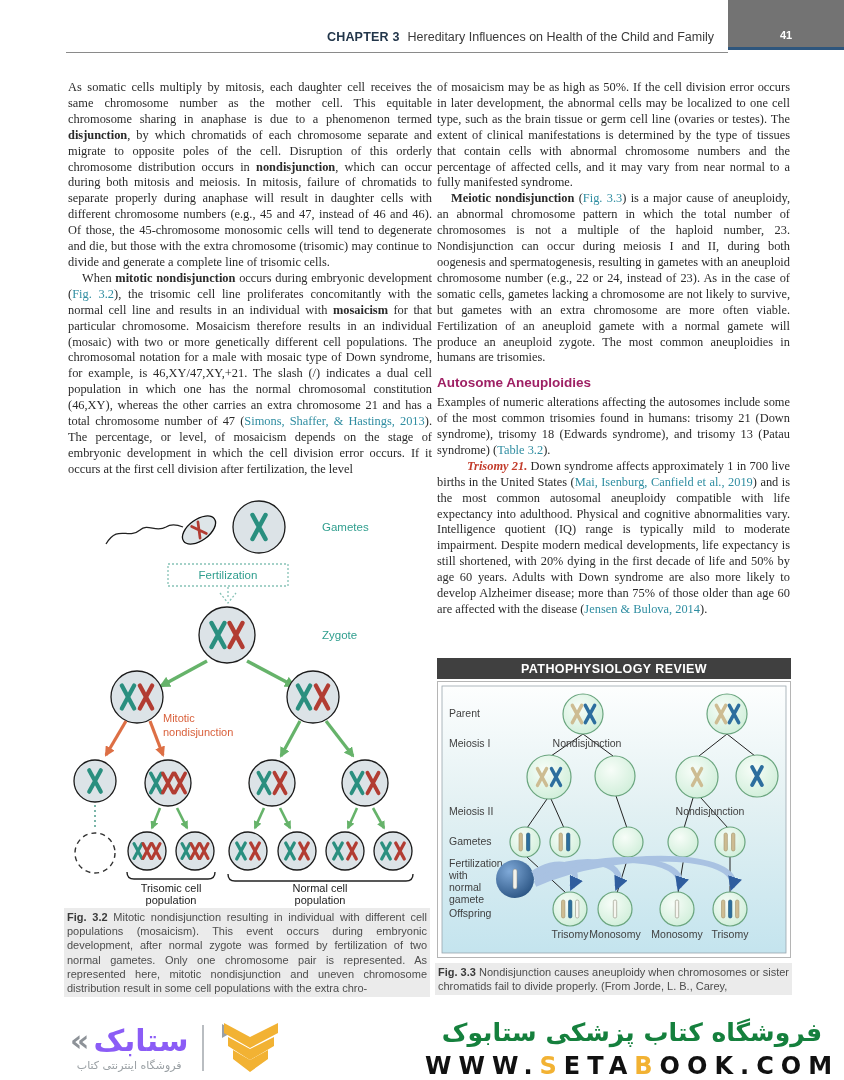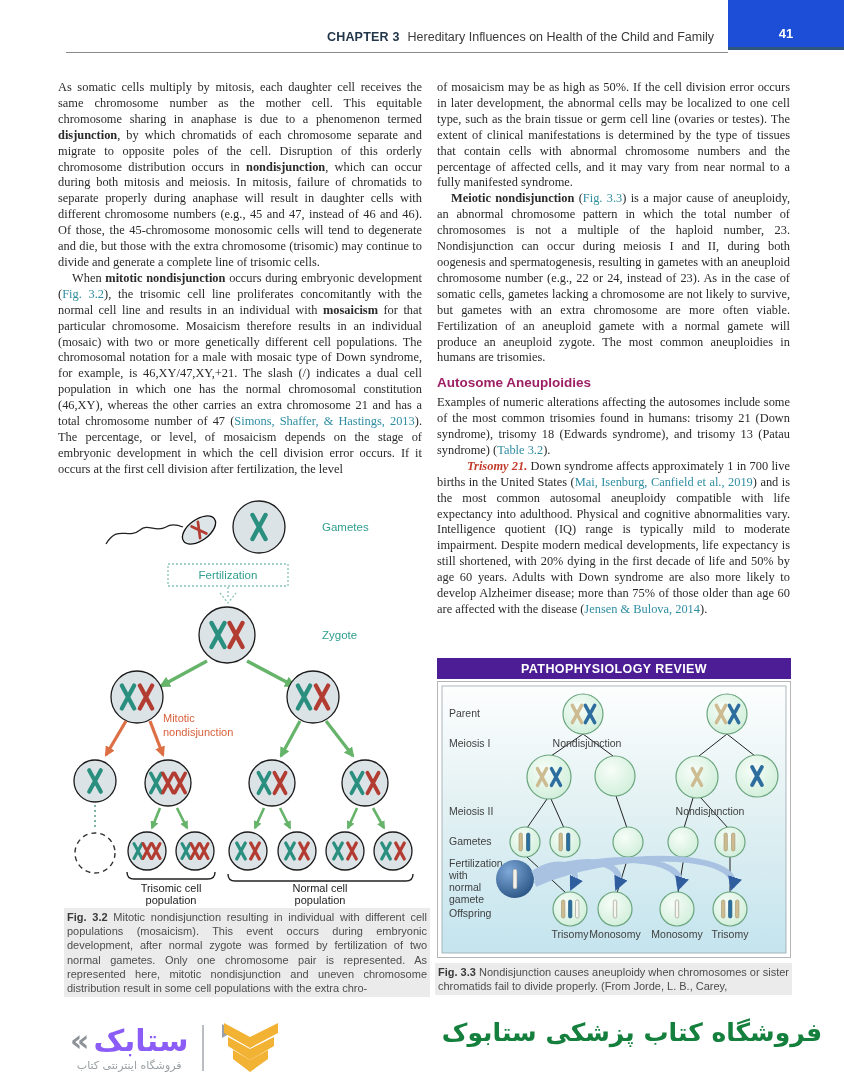--- a/index.html
+++ b/index.html
@@ -3,44 +3,44 @@
 <meta charset="utf-8">
 <style>
   html,body{margin:0;padding:0;}
   body{width:844px;height:1080px;position:relative;background:#ffffff;overflow:hidden;
        font-family:"Liberation Serif","DejaVu Serif",serif;}
   
   .hdr-text{position:absolute;left:66px;top:30px;width:648px;text-align:right;
             font-family:"Liberation Sans",sans-serif;font-size:12.5px;color:#3a3a3a;}
   .hb{font-weight:bold;color:#22364a;margin-right:8px;letter-spacing:.2px;margin-left:16px;}
   .hdr-rule{position:absolute;left:66px;top:52px;width:662px;border-top:1.5px solid #8a8a8a;}
-  .pagenum{position:absolute;left:728px;top:0;width:116px;height:50px;background:#1d4ed8;
+  .pagenum{position:absolute;left:728px;top:0;width:116px;height:50px;background:#737373;
            border-bottom:3px solid #2e567d;color:#fff;font-family:"Liberation Sans",sans-serif;
-           font-weight:bold;font-size:13px;display:flex;align-items:flex-end;justify-content:center;
+           font-weight:bold;font-size:11px;display:flex;align-items:flex-end;justify-content:center;
            padding-bottom:6px;box-sizing:border-box;}
   
   .col{position:absolute;top:80px;font-size:12.4px;line-height:15.9px;color:#2a2a2a;text-align:justify;}
-  .col-left{left:58px;width:364px;}
+  .col-left{left:68px;width:364px;}
   .col-right{left:437px;width:353px;}
   .col p{margin:0;}
   .ind{text-indent:14px;}
   .b{font-weight:bold;}
   .lk{color:#2f8da1;}
   .ti{color:#c23b2a;font-weight:bold;font-style:italic;margin-left:16px;}
   .sechead{font-family:"Liberation Sans",sans-serif;font-weight:bold;font-size:13.5px;
            color:#9e2064;margin:9px 0 4px 0;text-align:left;}
   
   .caption{position:absolute;font-family:"Liberation Sans",sans-serif;font-size:11px;
            line-height:14.2px;color:#4d4d4d;text-align:justify;background:#ebebeb;padding:2px 3px;}
   .cb{font-weight:bold;color:#3a3a3a;}
   .cap32{left:64px;top:908px;width:360px;}
   .cap33{left:435px;top:963px;width:351px;}
   
   .fig32{position:absolute;left:66px;top:478px;}
-  .banner33{position:absolute;left:437px;top:658px;width:354px;height:21px;background:#4c1d95;
+  .banner33{position:absolute;left:437px;top:658px;width:354px;height:21px;background:#404040;
             color:#fff;font-family:"Liberation Sans",sans-serif;font-weight:bold;font-size:12.5px;
             letter-spacing:.4px;display:flex;align-items:center;justify-content:center;}
   .fig33{position:absolute;left:437px;top:681px;}
   svg text{font-family:"Liberation Sans",sans-serif;}
   .flab{fill:#2f9e8e;font-size:11.5px;}
   .olab{fill:#d9603b;font-size:11px;}
   .klab{fill:#222222;font-size:11px;}
   .glab{fill:#3f3f3f;font-size:10.5px;}
   .cell{fill:#dce3e7;stroke:#1b1b1b;stroke-width:1.3;}
   .gcell{fill:url(#ggrad);stroke:#6aa57e;stroke-width:1.2;}
@@ -359,13 +359,14 @@
   <svg width="64" height="52" viewBox="0 0 64 52">
     <polygon points="4,2 16,9 4,16" fill="#9aa0a6"></polygon>
     <polygon points="6,1 32,15 60,1 60,11 32,26 6,11" fill="#f2b233"></polygon>
     <polygon points="10,15 32,27 56,15 56,24 32,38 10,24" fill="#f2b233"></polygon>
     <polygon points="15,28 32,38 50,28 50,37 32,50 15,37" fill="#f2b233"></polygon>
   </svg>
 </div>
 
 <div class="foot-right">
   <div class="f-line1">فروشگاه کتاب پزشکی ستابوک</div>
+  <div class="f-line2"><span>WWW.</span><span class="yl">S</span><span>ETA</span><span class="yl">B</span><span>OOK.COM</span></div>
 </div>
 
 </body></html>

